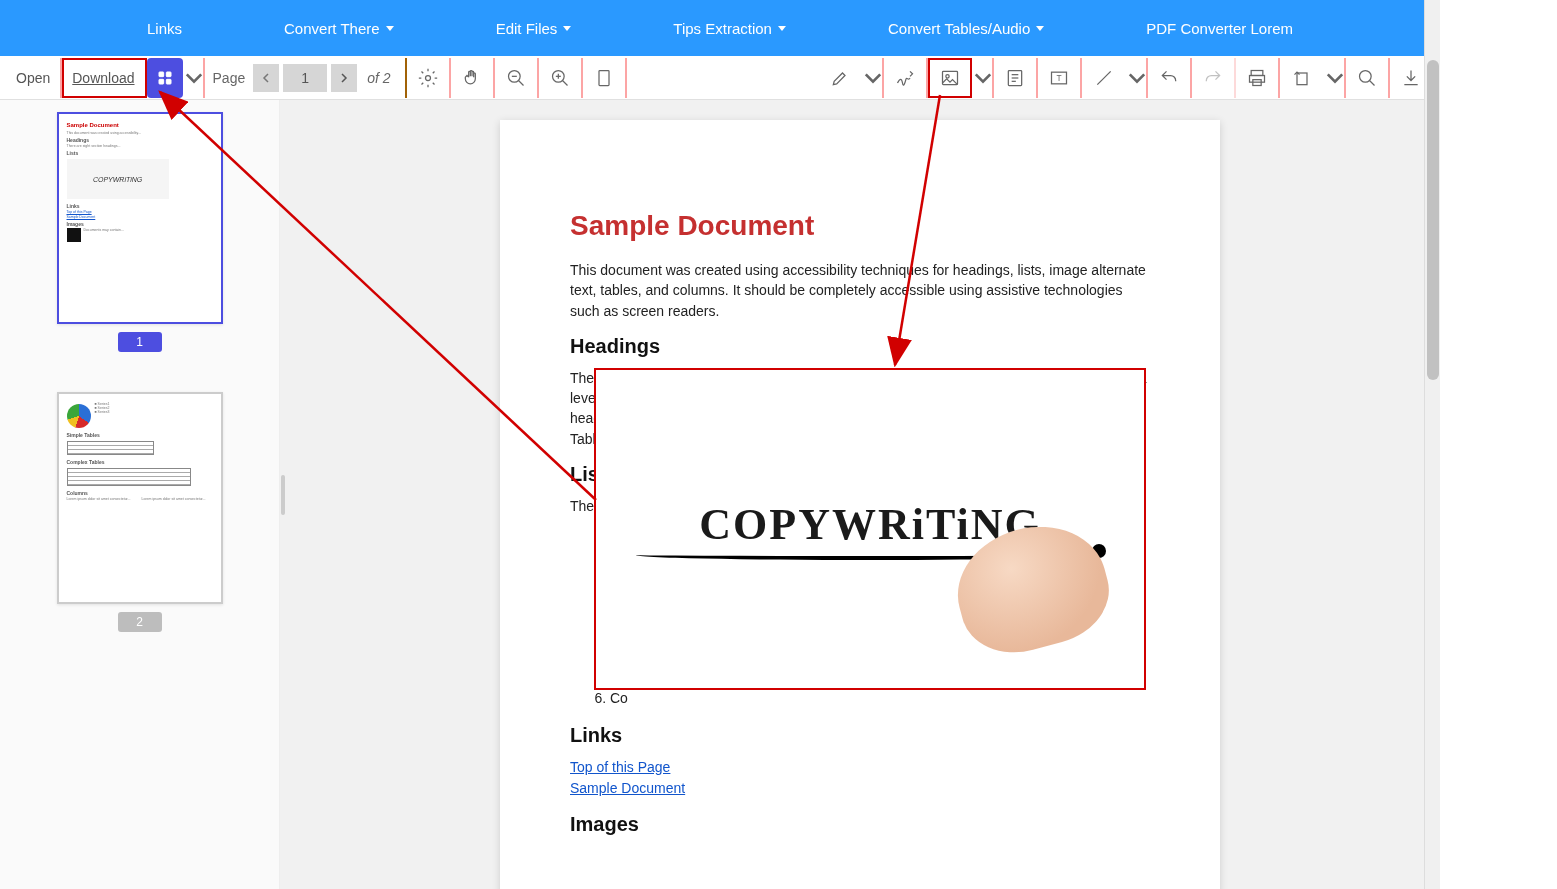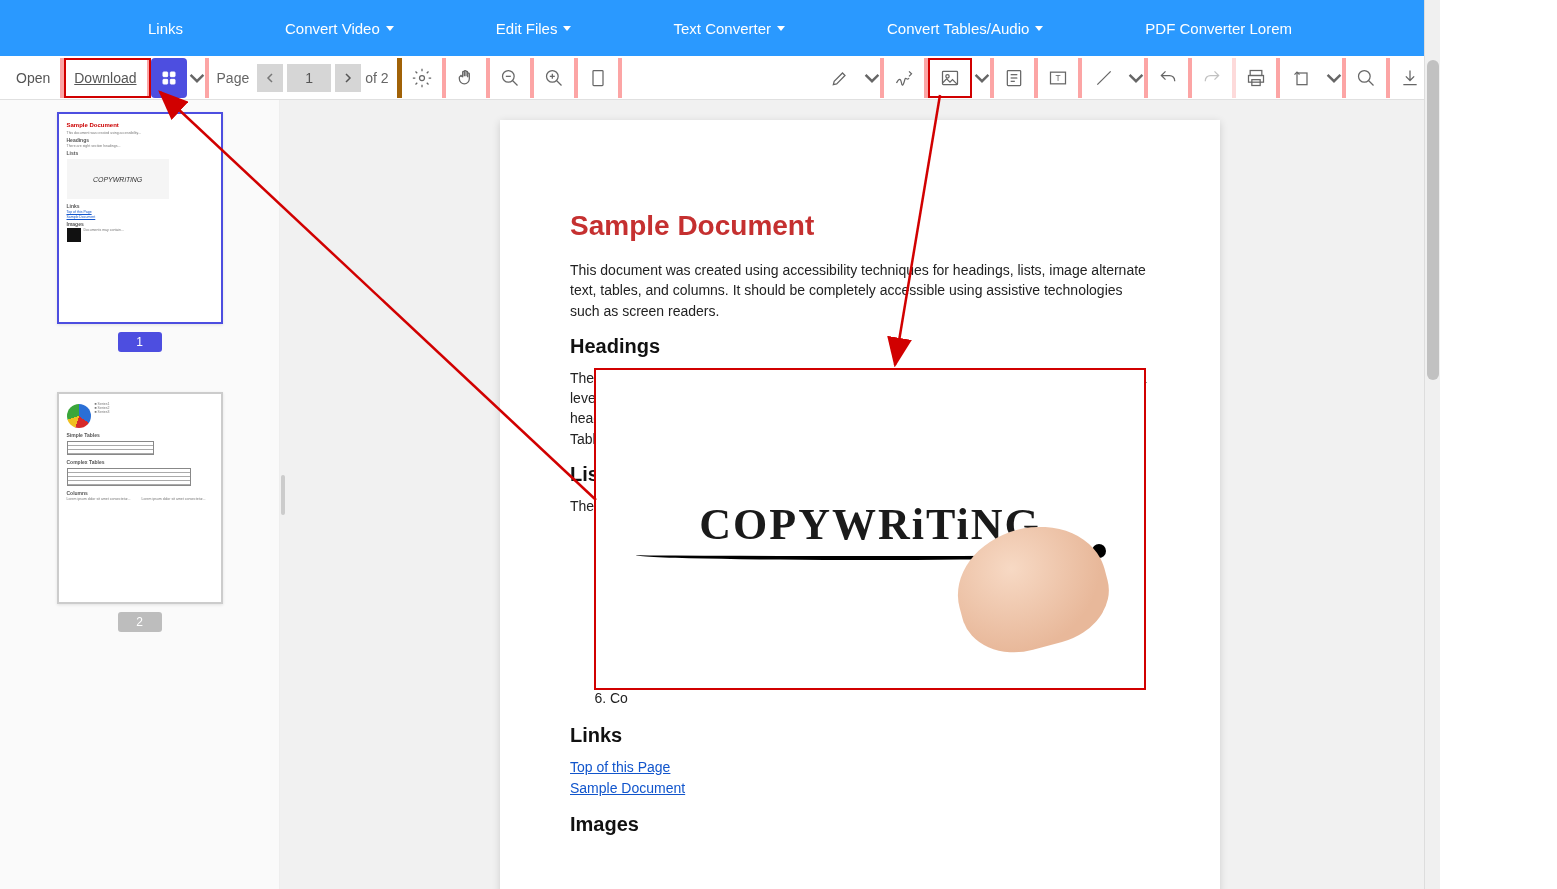--- a/index.html
+++ b/index.html
@@ -6,32 +6,32 @@
 body { font-family: -apple-system, BlinkMacSystemFont, "Segoe UI", Arial, sans-serif; font-size: 14px; background: #fff; overflow: hidden; }
 .app { display: flex; flex-direction: column; height: 889px; width: 1440px; position: relative; }
 
 
 .topnav { background: #2a99ff; height: 56px; display: flex; align-items: center; padding: 0 40px; gap: 70px; justify-content: center; }
 .topnav-item { color: #fff; font-size: 15px; font-weight: 500; cursor: pointer; display: flex; align-items: center; gap: 6px; padding: 0 16px; }
 .tri-down { width: 0; height: 0; border-left: 4px solid transparent; border-right: 4px solid transparent; border-top: 5px solid #fff; }
 
 
 .toolbar { height: 44px; background: #fff; border-bottom: 1px solid #e0e0e0; display: flex; align-items: center; padding: 0 6px; }
-.tool-btn { height: 40px; display: flex; align-items: center; justify-content: center; padding: 0 10px; color: #555; cursor: pointer; font-size: 14px; border-right: 4px solid #fca5a5; }
+.tool-btn { height: 40px; display: flex; align-items: center; justify-content: center; padding: 0 10px; color: #555; cursor: pointer; font-size: 14px; border-right: 2px solid #fca5a5; }
 .tool-btn.noborder { border-right: none; }
 .tool-btn svg { width: 20px; height: 20px; stroke: #666; fill: none; stroke-width: 1.5; }
 .tool-btn.icon-only { width: 44px; padding: 0; }
 .tool-btn.active { background: #4d4ee0; color: #fff; border-radius: 4px; }
 .tool-btn.active svg { stroke: #fff; fill: #fff; }
-.page-nav { display: flex; align-items: center; gap: 4px; padding: 0 8px; border-right: 5px solid #a16207; height: 40px; }
+.page-nav { display: flex; align-items: center; gap: 4px; padding: 0 8px; border-right: 2px solid #a16207; height: 40px; }
 .page-label { color: #666; font-size: 14px; margin-right: 4px; }
 .page-arrow { width: 26px; height: 28px; background: #d6d6d6; display: flex; align-items: center; justify-content: center; cursor: pointer; }
 .page-arrow svg { width: 10px; height: 10px; }
 .page-input { width: 44px; height: 28px; background: #d6d6d6; border: none; text-align: center; color: #555; font-size: 14px; }
-.page-total { color: #666; font-size: 14px; margin: 0 0; }
+.page-total { color: #666; font-size: 14px; margin: 0 6px; font-style: italic; }
 .spacer { flex: 1; }
 .chevron-sm { width: 10px; margin-left: 2px; }
 
 
 .hl-red { outline: 2px solid #d10000; outline-offset: -2px; text-decoration: underline; }
 
 
 .body-row { flex: 1; display: flex; overflow: hidden; }
 .thumbs { width: 280px; background: #fafafa; padding: 12px 0; display: flex; flex-direction: column; align-items: center; overflow-y: auto; border-right: 1px solid #eee; }
 .thumb { width: 166px; height: 212px; background: #fff; border: 2px solid #ccc; margin-bottom: 8px; position: relative; box-shadow: 0 1px 3px rgba(0,0,0,0.1); display: flex; flex-direction: column; padding: 8px; font-size: 5px; color: #555; }
@@ -85,29 +85,29 @@
 </head>
 <body>
 
 <div class="app">
 
   <div class="topnav">
     <div class="topnav-item">
         <span>Links</span>
       </div>
     <div class="topnav-item">
-        <span>Convert Video</span>
+        <span>Convert There</span>
         <span class="tri-down"></span>
       </div>
     <div class="topnav-item">
         <span>Edit Files</span>
         <span class="tri-down"></span>
       </div>
     <div class="topnav-item">
-        <span>Text Converter</span>
+        <span>Tips Extraction</span>
         <span class="tri-down"></span>
       </div>
     <div class="topnav-item">
         <span>Convert Tables/Audio</span>
         <span class="tri-down"></span>
       </div>
     <div class="topnav-item">
         <span>PDF Converter Lorem</span>
       </div>
   </div>

